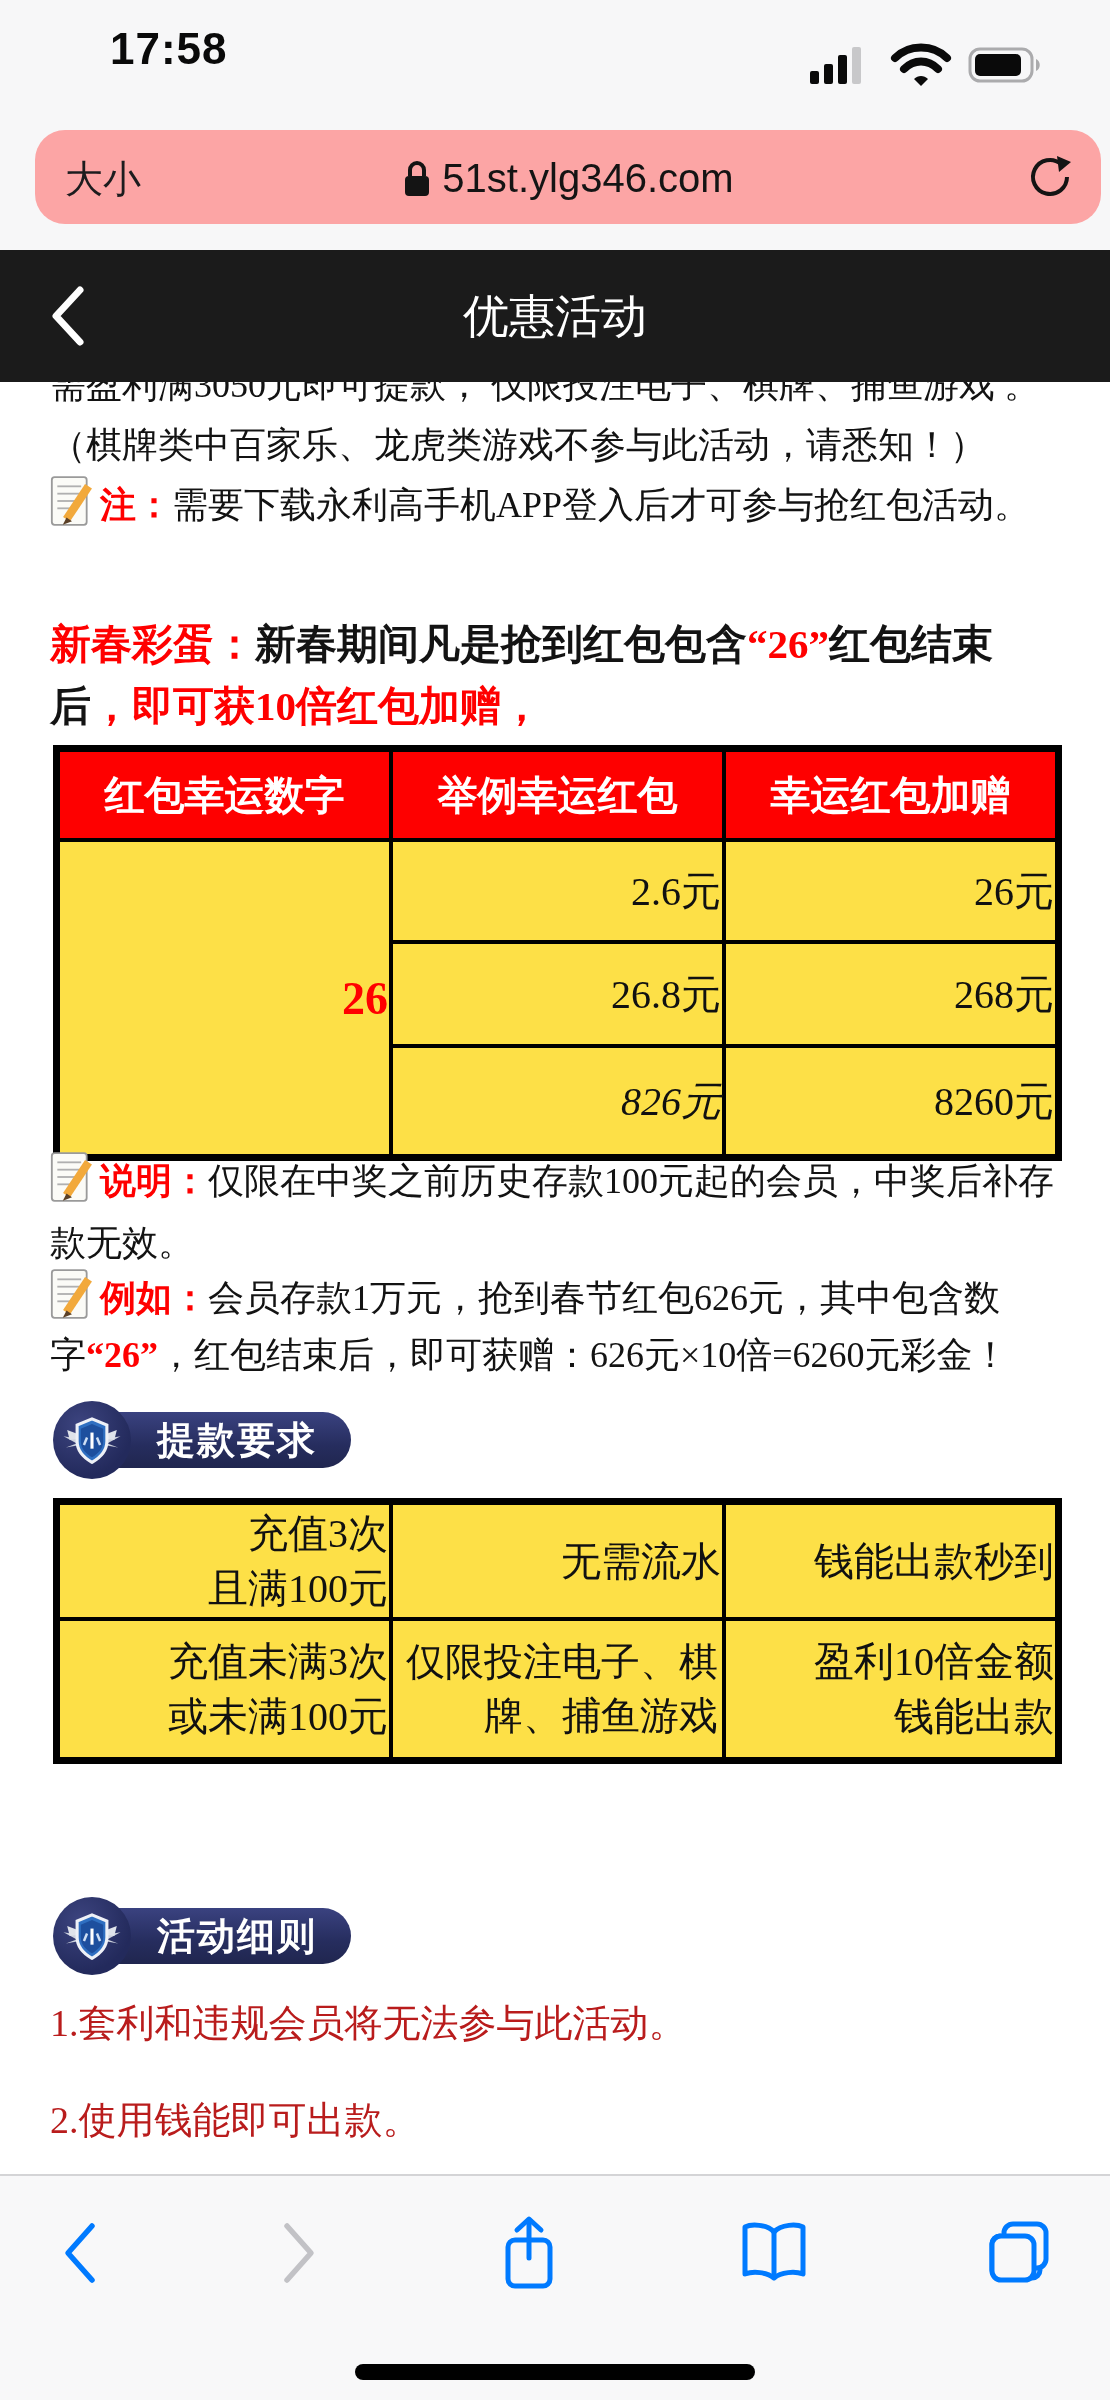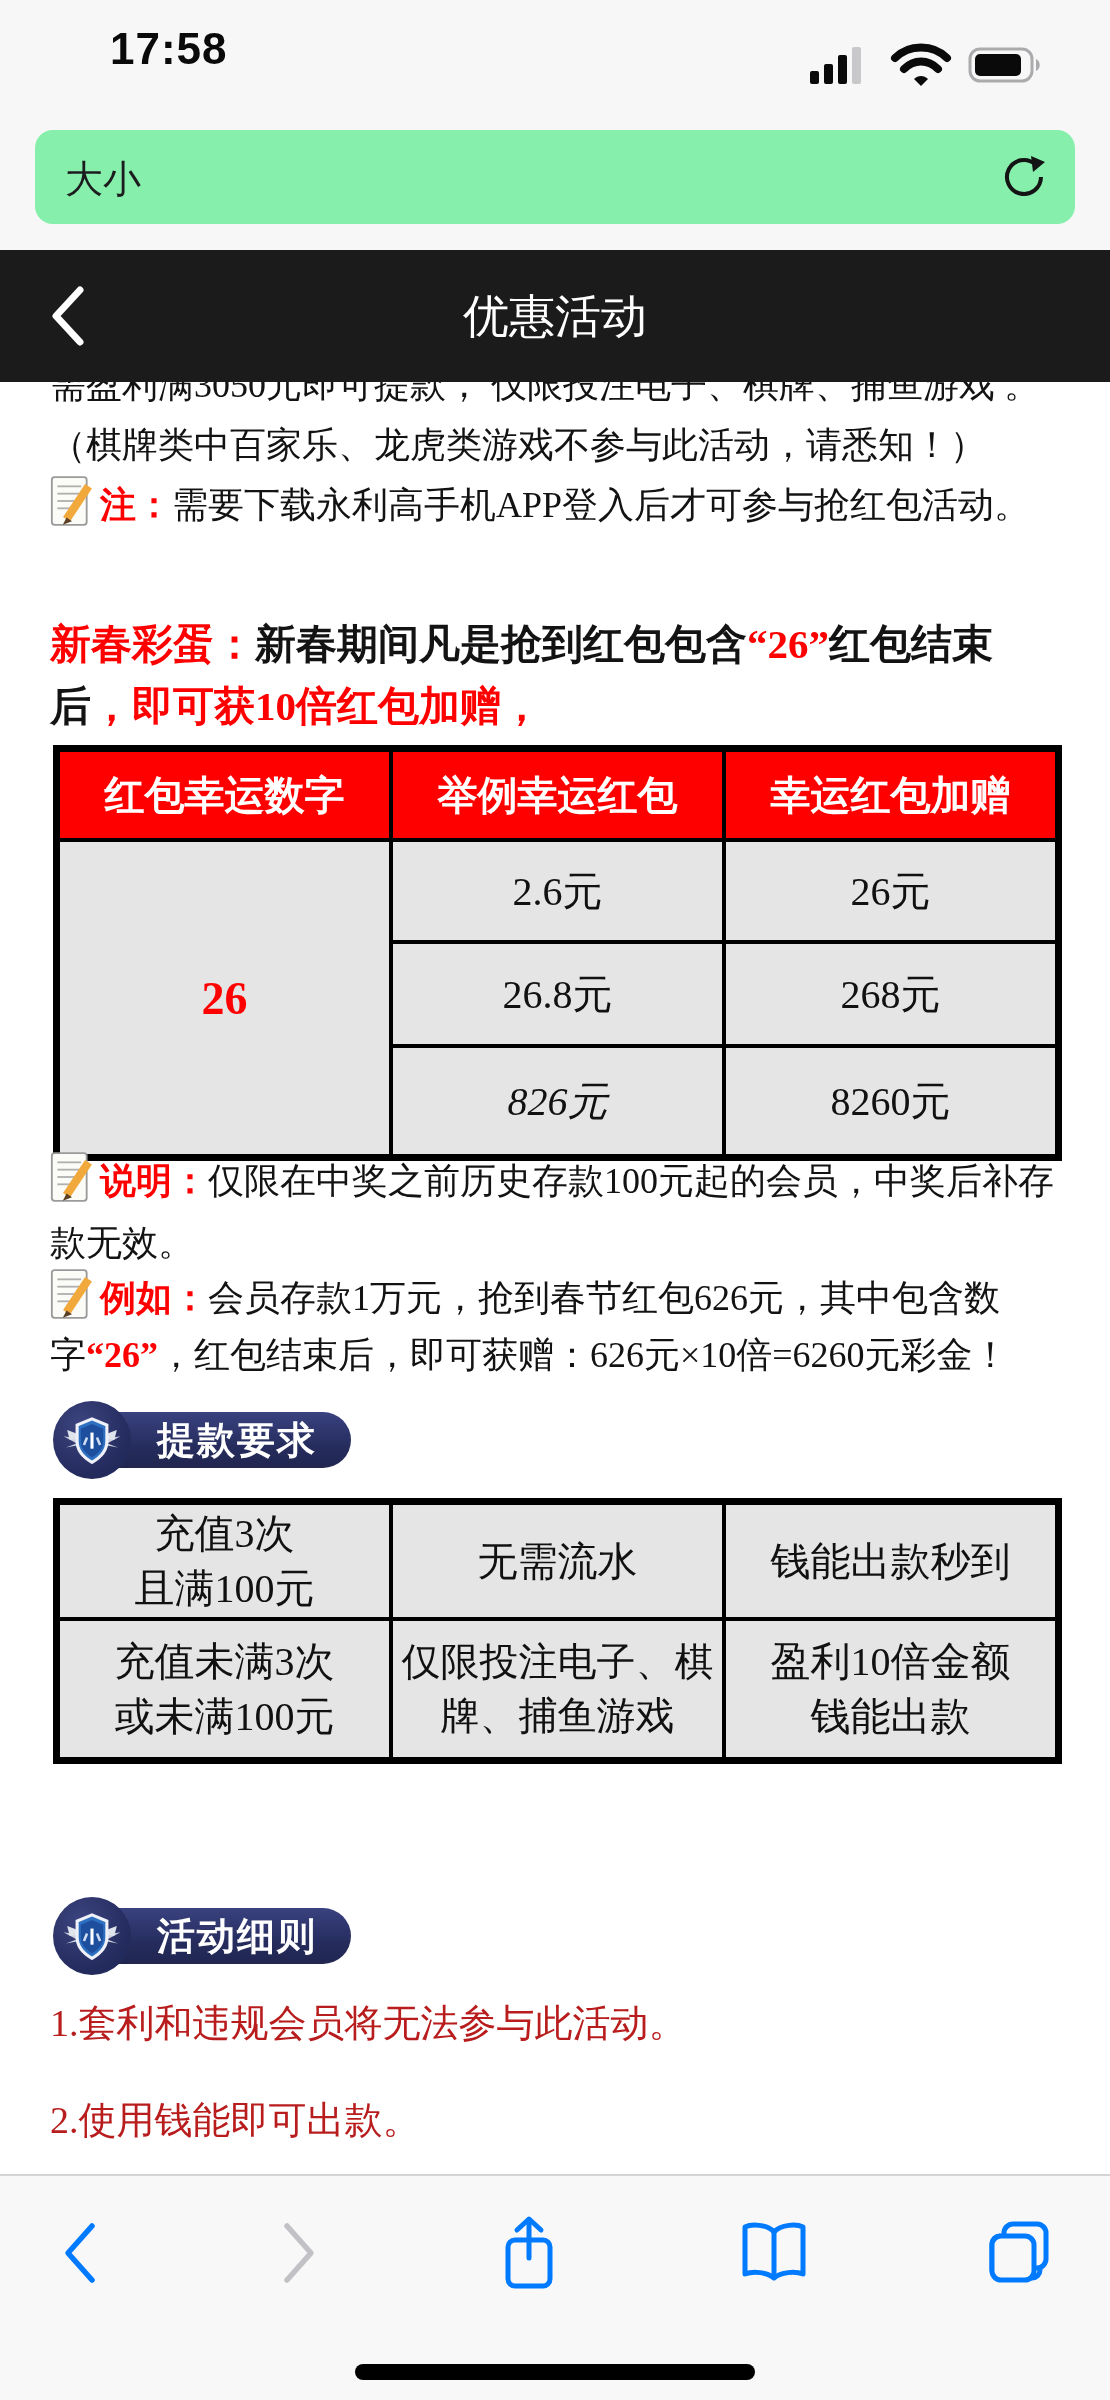--- a/index.html
+++ b/index.html
@@ -2,21 +2,21 @@
 <html><head>
 <meta charset="utf-8">
 <style>
   html,body{margin:0;padding:0;background:#444;}
   .phone{position:relative;width:1110px;height:2400px;background:#ffffff;overflow:hidden;
          font-family:"Liberation Serif","DejaVu Serif",serif;color:#111;}
   
   .top-chrome{position:absolute;top:0;left:0;width:1110px;height:250px;background:#f7f7f8;z-index:2;}
   .status-time{position:absolute;top:24px;left:110px;font:700 44px "Liberation Sans",sans-serif;color:#0a0a0a;letter-spacing:1px;}
   .status-icons{position:absolute;top:42px;right:64px;display:flex;align-items:center;gap:16px;}
-  .url-pill{position:absolute;top:130px;left:35px;width:1040px;height:94px;background:#86efac;border-radius:18px;}
+  .url-pill{position:absolute;top:130px;left:35px;width:1040px;height:94px;background:#fca5a5;border-radius:30px;padding-left:26px;}
   .reader-btn{position:absolute;left:30px;top:24px;font:400 38px "Liberation Sans",sans-serif;color:#1c1c1e;}
   .url-center{position:absolute;left:0;right:0;top:26px;display:flex;justify-content:center;align-items:center;gap:10px;
               font:400 40px "Liberation Sans",sans-serif;color:#141414;}
   .refresh-btn{position:absolute;right:26px;top:22px;}
   
   .nav{position:absolute;top:250px;left:0;width:1110px;height:132px;background:#1b1b1b;z-index:3;}
   .nav-back{position:absolute;left:48px;top:34px;}
   .nav-title{position:absolute;left:0;right:0;top:36px;text-align:center;color:#fff;
              font:400 46px "Liberation Sans",sans-serif;}
   
@@ -24,21 +24,21 @@
   .bodyline{font-size:36px;line-height:60px;color:#131313;}
   .memo{display:inline-block;vertical-align:-10px;margin-right:6px;}
   .redlab{color:#ff0000;font-weight:700;}
   .redtxt{color:#ff0000;}
   .promo{font-weight:700;font-size:41px;line-height:62px;color:#131313;}
   
   table.blk{border-collapse:collapse;width:1003px;table-layout:fixed;}
   table.blk td,table.blk th{border:4px solid #000;}
   table.blk{border:3px solid #f97316;outline:3px solid #000;}
   th.redhead{background:#fe0000;color:#ffffff;font:700 40px "Liberation Sans",sans-serif;text-align:center;}
-  td.cell{font-size:40px;text-align:center;color:#111;background:#e5e5e5;}
+  td.cell{font-size:40px;text-align:right;color:#111;background:#fde047;}
   .bignum{color:#ff0000;font-weight:700;font-size:46px;}
   
   .badge{position:absolute;left:53px;height:80px;display:flex;align-items:center;z-index:1;}
   .badge .pill{height:56px;margin-left:-40px;padding:0 34px 0 66px;border-radius:28px;
                background:linear-gradient(180deg,#3a4280 0%,#262d5e 60%,#20264f 100%);
                display:flex;align-items:center;}
   .badge .pill span{color:#fff;font:700 38px "Liberation Sans",sans-serif;letter-spacing:2px;}
   .badge .circ{width:78px;height:78px;border-radius:50%;background:radial-gradient(circle at 35% 30%,#3c447f,#232a5c 70%);
                position:relative;z-index:2;display:flex;align-items:center;justify-content:center;}
   
@@ -95,20 +95,27 @@
       </svg>
       <svg width="78" height="38" viewBox="0 0 78 38">
         <rect x="2" y="3" width="62" height="32" rx="10" fill="none" stroke="#ababad" stroke-width="3"></rect>
         <rect x="7" y="8" width="46" height="22" rx="5" fill="#0a0a0a"></rect>
         <path d="M68 13 C73 15 73 23 68 25 Z" fill="#ababad"></path>
       </svg>
     </div>
 
     <div class="url-pill">
       <span class="reader-btn">大小</span>
+      <span class="url-center">
+        <svg width="30" height="40" viewBox="0 0 30 40">
+          <rect x="3" y="17" width="24" height="20" rx="4" fill="#141414"></rect>
+          <path d="M8 17 V11 a7 7 0 0 1 14 0 V17" fill="none" stroke="#141414" stroke-width="4"></path>
+        </svg>
+        <span>51st.ylg346.com</span>
+      </span>
       <span class="refresh-btn">
         <svg width="48" height="50" viewBox="0 0 48 50">
           <path d="M40 25 a17 17 0 1 1 -6 -13" fill="none" stroke="#141414" stroke-width="4"></path>
           <polygon points="30,4 44,10 32,20" fill="#141414"></polygon>
         </svg>
       </span>
     </div>
   </div>
 
   <div class="nav">

